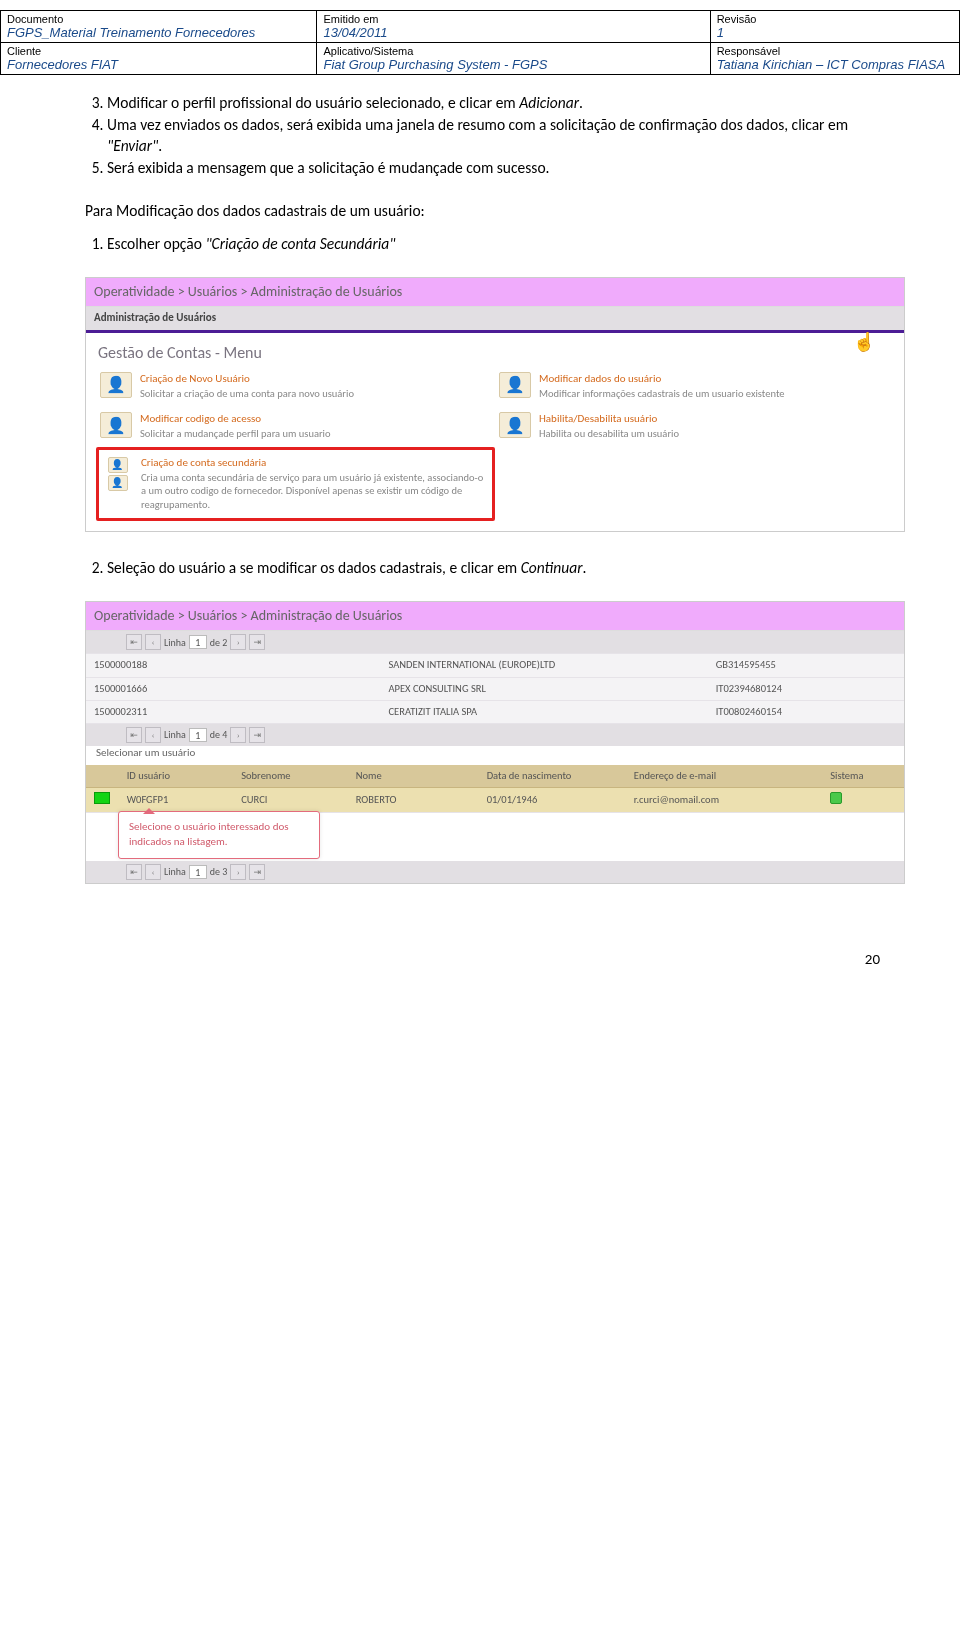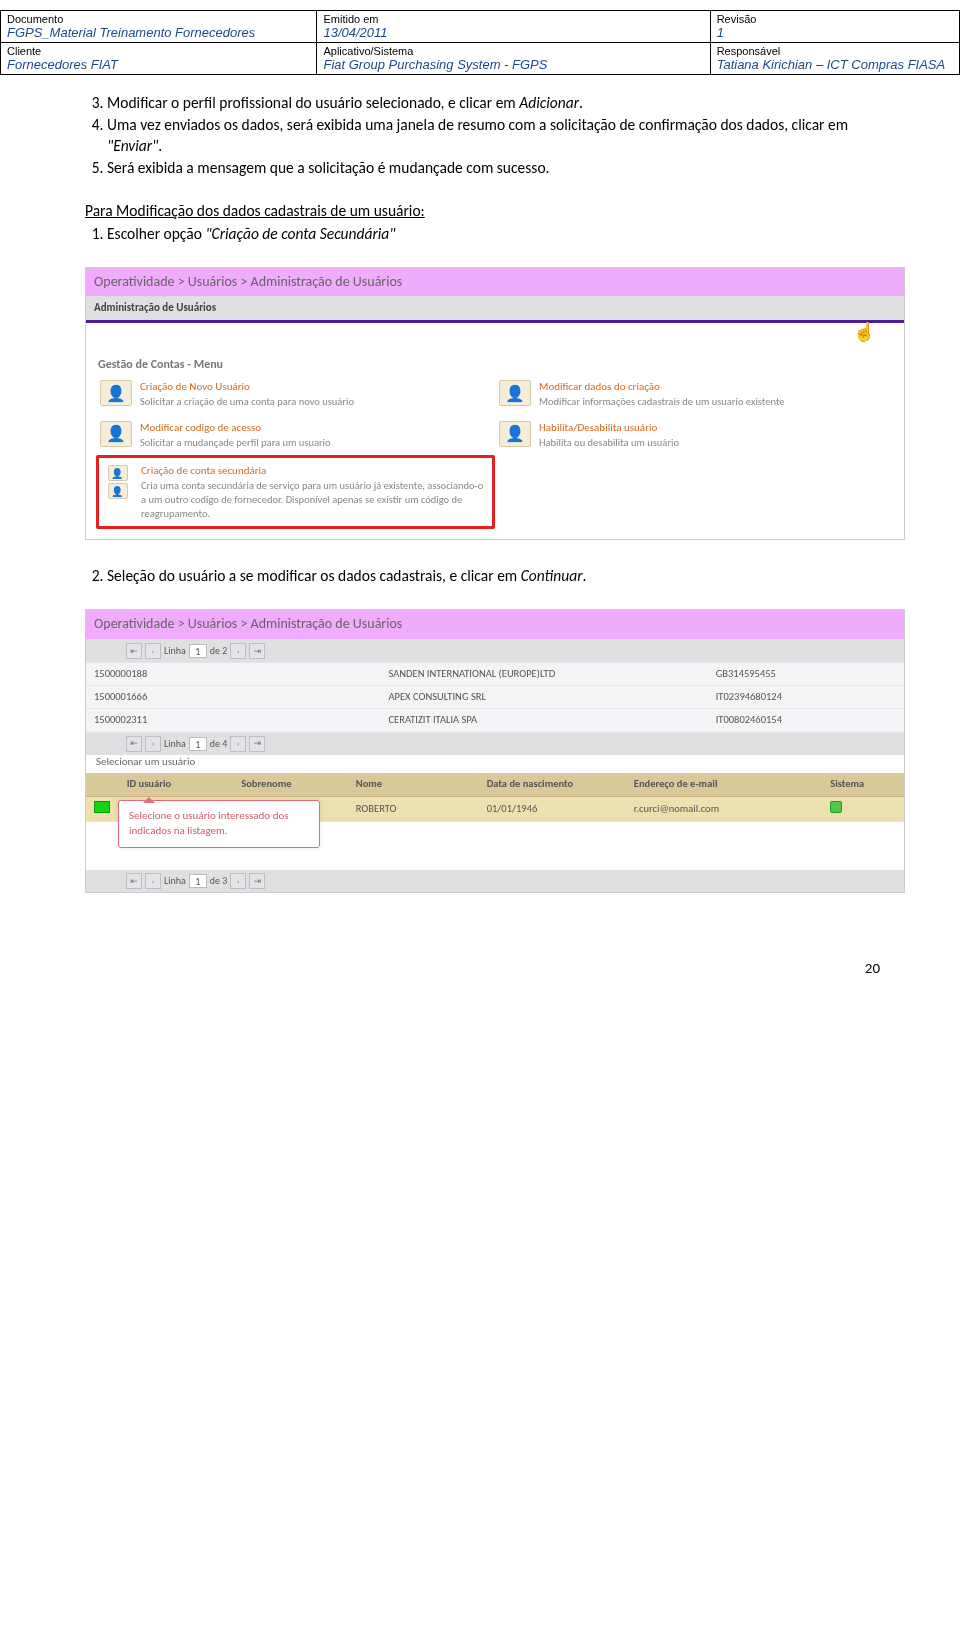--- a/index.html
+++ b/index.html
@@ -24,21 +24,21 @@
   .header-value { color: #1a4a8a; font-style: italic; font-size: 13px; }
   .content {
     padding: 18px 55px 0 85px;
     font-family: Calibri, Arial, sans-serif;
     font-size: 15.5px;
     color: #000;
     line-height: 1.35;
   }
   .content ol { margin: 0 0 22px 0; padding-left: 22px; }
   .content ol li { margin-bottom: 1px; }
-  .content .section-title { text-decoration: underline; margin: 18px 0 2px 0; }
+  .content .section-title { margin: 18px 0 12px 0; }
   .italic { font-style: italic; }
 
   .screenshot {
     border: 1px solid #ccc;
     margin: 14px 0 26px 0;
     background: #fff;
     font-size: 11px;
     color: #555;
     position: relative;
   }
@@ -52,24 +52,23 @@
   .tab-header {
     background: #e2dfe3;
     padding: 4px 8px;
     font-size: 11px;
     font-weight: bold;
     color: #444;
     border-bottom: 3px solid #4c1d95;
   }
   .panel-title {
     padding: 9px 10px 2px 12px;
-    font-size: 12px;
+    font-size: 16px;
     color: #7a7480;
-    font-weight: bold;
-    margin-top: 24px;
+    font-weight: normal;
   }
   .panel-sub {
     padding: 0 10px 8px 12px;
     font-size: 10.5px;
     color: #777;
   }
   .menu-grid {
     display: flex;
     padding: 0 10px 10px 10px;
   }
@@ -149,35 +148,35 @@
     padding: 4px 8px;
     border-bottom: 1px solid #e6e3e8;
     background: #f4f3f5;
     color: #555;
   }
   .data-table tr:nth-child(1) td { border-top: 1px solid #e6e3e8; }
   .data-table thead th {
     background: #d8c89a;
     padding: 4px 8px;
     text-align: left;
-    font-weight: bold;
+    font-weight: normal;
     font-size: 10.5px;
     color: #555;
     border-bottom: 1px solid #c8b57f;
   }
   .sel-row td { background: #ece0b0; }
   .section-label {
     padding: 0 10px 4px 10px;
     font-size: 11px;
     color: #666;
   }
   .callout {
     position: absolute;
     left: 32px;
-    bottom: 44px;
+    bottom: 24px;
     width: 180px;
     background: #fff;
     border: 1px solid #e36b7c;
     border-radius: 3px;
     padding: 8px 10px;
     font-size: 11px;
     color: #d05a6b;
     box-shadow: 0 0 4px rgba(0,0,0,0.1);
   }
   .callout::before {
@@ -287,21 +286,21 @@
           <div class="menu-text">
             <div class="t1">Criação de conta secundária</div>
             <div class="t2">Cria uma conta secundária de serviço para um usuário já existente, associando-o a um outro codigo de fornecedor. Disponível apenas se existir um código de reagrupamento.</div>
           </div>
         </div>
       </div>
       <div class="menu-col">
         <div class="menu-item">
           <div class="menu-icon">👤</div>
           <div class="menu-text">
-            <div class="t1">Modificar dados do criação</div>
+            <div class="t1">Modificar dados do usuário</div>
             <div class="t2">Modificar informações cadastrais de um usuario existente</div>
           </div>
         </div>
         <div class="menu-item">
           <div class="menu-icon">👤</div>
           <div class="menu-text">
             <div class="t1">Habilita/Desabilita usuário</div>
             <div class="t2">Habilita ou desabilita um usuário</div>
           </div>
         </div>

